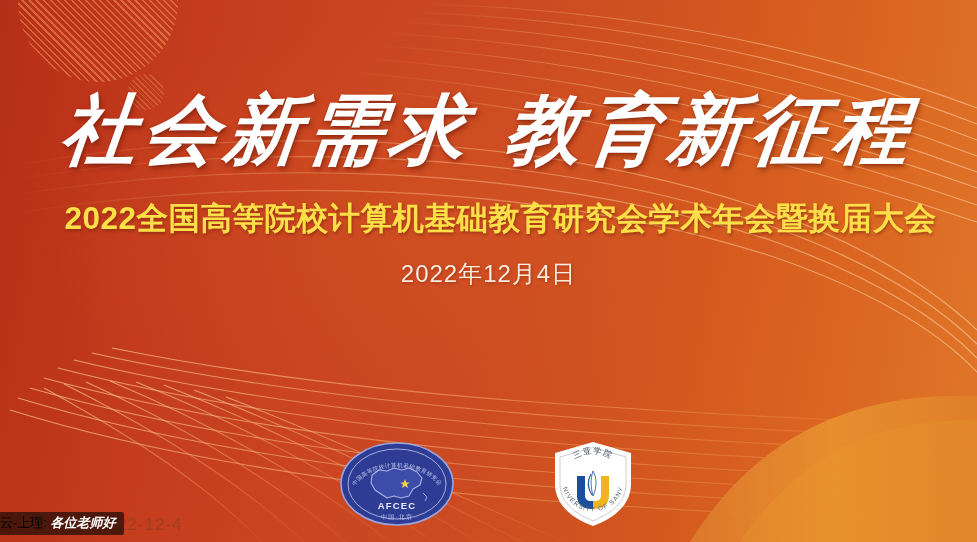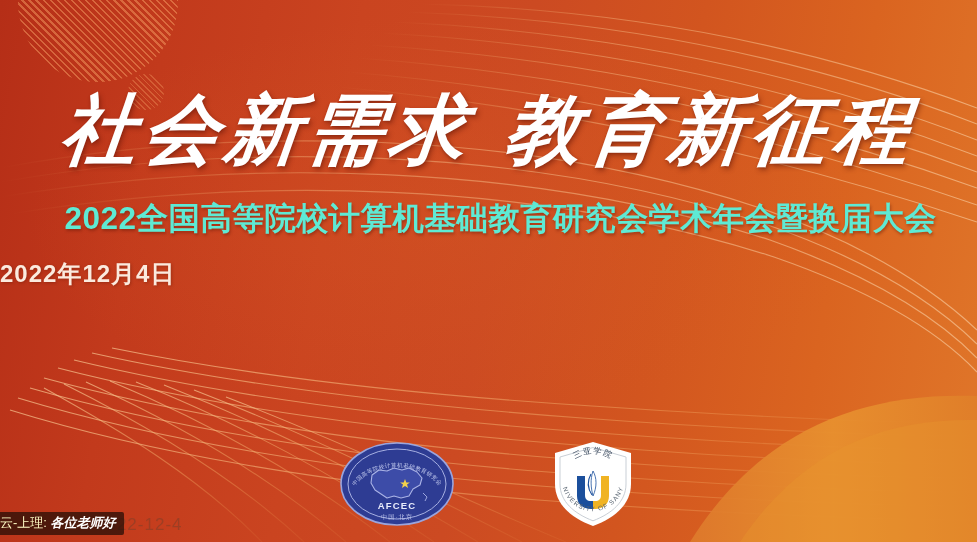--- a/index.html
+++ b/index.html
@@ -95,36 +95,36 @@
 
   .subtitle {
     position: absolute;
     top: 198px;
     left: 0;
     right: 0;
     text-align: center;
     font-family: "Liberation Sans", "DejaVu Sans", sans-serif;
     font-size: 31.5px;
     font-weight: 700;
-    color: #5eead4;
+    color: #fde047;
     letter-spacing: 0.5px;
     white-space: nowrap;
     text-shadow: 1px 2px 3px rgba(100,25,8,0.45);
     padding-left: 24px;
   }
 
   .date-line {
     position: absolute;
     top: 258px;
     left: 0;
     right: 0;
-    text-align: left;
+    text-align: center;
     font-family: "Liberation Sans", "DejaVu Sans", sans-serif;
     font-size: 24px;
-    font-weight: 700;
+    font-weight: 400;
     color: #fbeade;
     letter-spacing: 1px;
     white-space: nowrap;
     text-shadow: 1px 1px 3px rgba(100,25,8,0.4);
   }
 
   
   .logos {
     position: absolute;
     left: 0;
@@ -145,21 +145,21 @@
     max-width: 180px;
     padding: 3px 8px 4px 12px;
     background: rgba(32,12,6,0.72);
     border-radius: 2px;
     font-family: "Liberation Sans", "DejaVu Sans", sans-serif;
     font-size: 13px;
     line-height: 16px;
     white-space: nowrap;
     overflow: hidden;
   }
-  .chat-name { color: #fef9c3; }
+  .chat-name { color: #000000; }
   .chat-msg  { color: #ffffff; font-weight: 700; font-style: italic; }
 
   .date-watermark {
     position: absolute;
     left: 96px;
     top: 515px;
     font-family: "Liberation Sans", "DejaVu Sans", sans-serif;
     font-size: 17px;
     letter-spacing: 1px;
     color: rgba(150,62,36,0.85);

